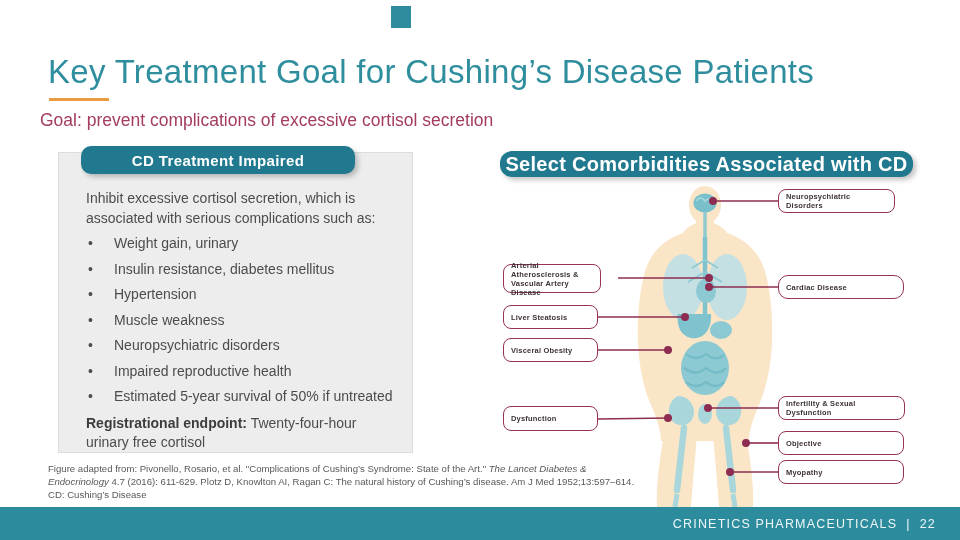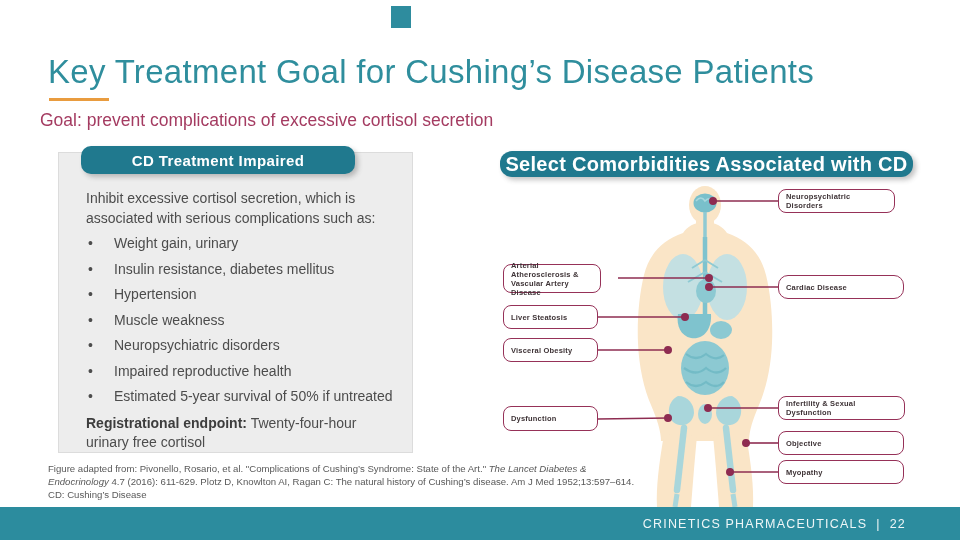--- a/index.html
+++ b/index.html
@@ -44,21 +44,21 @@
   .connector-layer { position:absolute; left:495px; top:180px; width:465px; height:330px; }
   .body-figure { position:absolute; left:598px; top:182px; width:212px; height:325px; }
 
   
   .citation { position:absolute; left:48px; top:462px; width:600px; font-size:9.6px; color:#595959;
               line-height:13.2px; }
   .citation .ital { font-style:italic; }
 
   
   .footer-bar { position:absolute; left:0; top:507px; width:960px; height:33px; background:#2c8c9e;
-                display:flex; align-items:center; justify-content:flex-end; padding-right:54px;
+                display:flex; align-items:center; justify-content:flex-end; padding-right:24px;
                 color:#eef6f7; font-size:12.5px; letter-spacing:1.2px; }
   .footer-bar .sep { margin:0 9px; }
 </style>
 </head>
 <body>
 
 <div class="slide">
 
   <div class="top-accent"></div>
 

